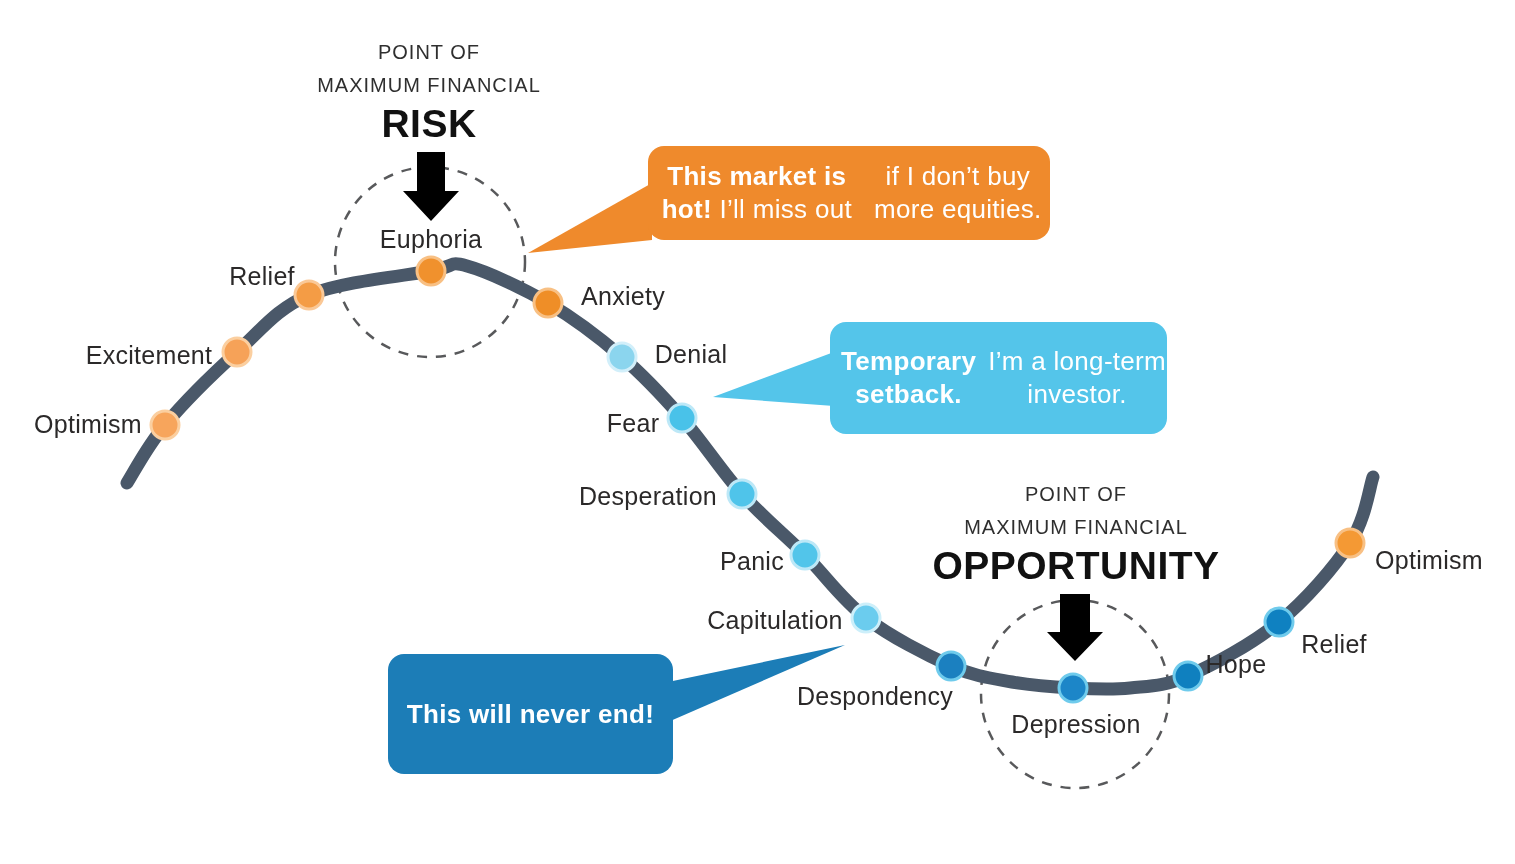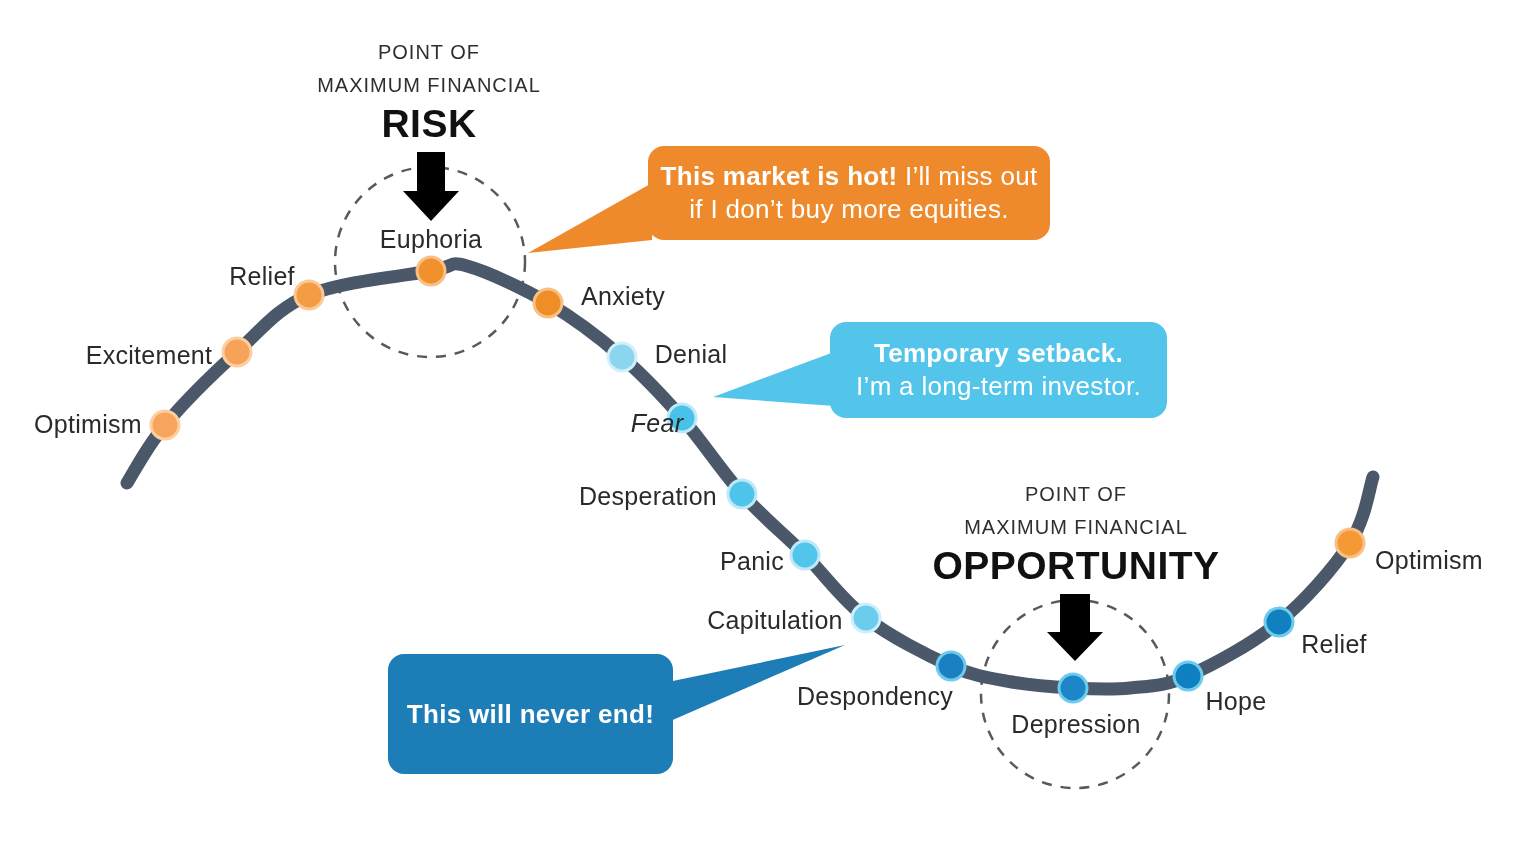--- a/index.html
+++ b/index.html
@@ -10,25 +10,25 @@
   .heading{position:absolute;text-align:center;color:#2f2f2f;}
   .h-line{font-size:20px;line-height:33px;letter-spacing:1px;font-weight:400;}
   .h-big{font-size:39px;line-height:44px;font-weight:700;color:#111111;letter-spacing:0.5px;}
   #risk-heading{left:219px;top:36px;width:420px;}
   #opportunity-heading{left:876px;top:478px;width:400px;}
   
   .emotion-label{position:absolute;transform:translate(-50%,-50%);font-size:25px;
                  color:#2b2929;white-space:nowrap;letter-spacing:0.3px;}
   
   .bubble{position:absolute;border-radius:16px;color:#ffffff;display:flex;
-          flex-direction:column;justify-content:center;align-items:center;
+          flex-direction:row;justify-content:center;align-items:center;
           text-align:center;font-size:26px;line-height:33px;letter-spacing:0.3px;}
   .bubble .bold{font-weight:700;}
   #bubble-market-hot{left:648px;top:146px;width:402px;height:94px;}
-  #bubble-temporary-setback{left:830px;top:322px;width:337px;height:96px;}
+  #bubble-temporary-setback{left:830px;top:322px;width:337px;height:112px;}
   #bubble-never-end{left:388px;top:654px;width:285px;height:120px;}
 </style>
 </head>
 <body>
 
 <div class="stage">
 
   <svg class="layer" width="1515" height="864" viewBox="0 0 1515 864">
 
     <circle id="risk-circle" fill="none" stroke-width="2.5" stroke-dasharray="10 9" stroke="#58595B" cx="430" cy="262" r="95"></circle>
@@ -74,27 +74,27 @@
     <div class="h-big">OPPORTUNITY</div>
   </div>
 
   <div id="labels-layer">
       <div class="emotion-label" style="left: 88px; top: 424px;">Optimism</div>
       <div class="emotion-label" style="left: 149px; top: 355px;">Excitement</div>
       <div class="emotion-label" style="left: 262px; top: 276px;">Relief</div>
       <div class="emotion-label" style="left: 431px; top: 239px;">Euphoria</div>
       <div class="emotion-label" style="left: 623px; top: 296px;">Anxiety</div>
       <div class="emotion-label" style="left: 691px; top: 354px;">Denial</div>
-      <div class="emotion-label" style="left: 657px; top: 423px; font-style: italic;">Fear</div>
+      <div class="emotion-label" style="left: 633px; top: 423px;">Fear</div>
       <div class="emotion-label" style="left: 648px; top: 496px;">Desperation</div>
       <div class="emotion-label" style="left: 752px; top: 561px;">Panic</div>
       <div class="emotion-label" style="left: 775px; top: 620px;">Capitulation</div>
       <div class="emotion-label" style="left: 875px; top: 696px;">Despondency</div>
       <div class="emotion-label" style="left: 1076px; top: 724px;">Depression</div>
-      <div class="emotion-label" style="left: 1236px; top: 701px;">Hope</div>
+      <div class="emotion-label" style="left: 1236px; top: 664px;">Hope</div>
       <div class="emotion-label" style="left: 1334px; top: 644px;">Relief</div>
       <div class="emotion-label" style="left: 1429px; top: 560px;">Optimism</div>
     </div>
 
   <div class="bubble" id="bubble-market-hot" style="background: rgb(239, 138, 44);">
     <div class="b-line"><span class="bold">This market is hot!</span><span> I’ll miss out</span></div>
     <div class="b-line">if I don’t buy more equities.</div>
   </div>
 
   <div class="bubble" id="bubble-temporary-setback" style="background: rgb(84, 197, 234);">

